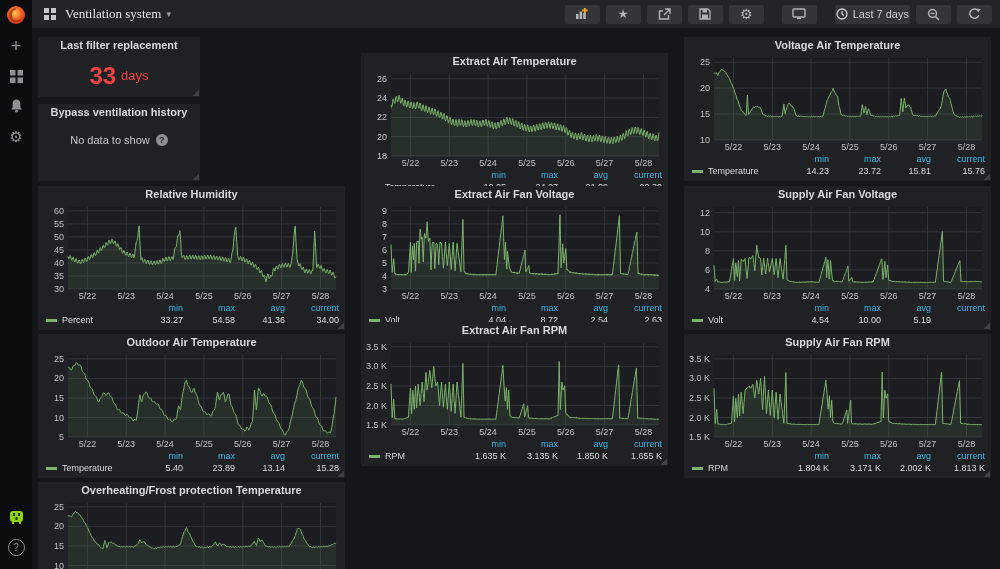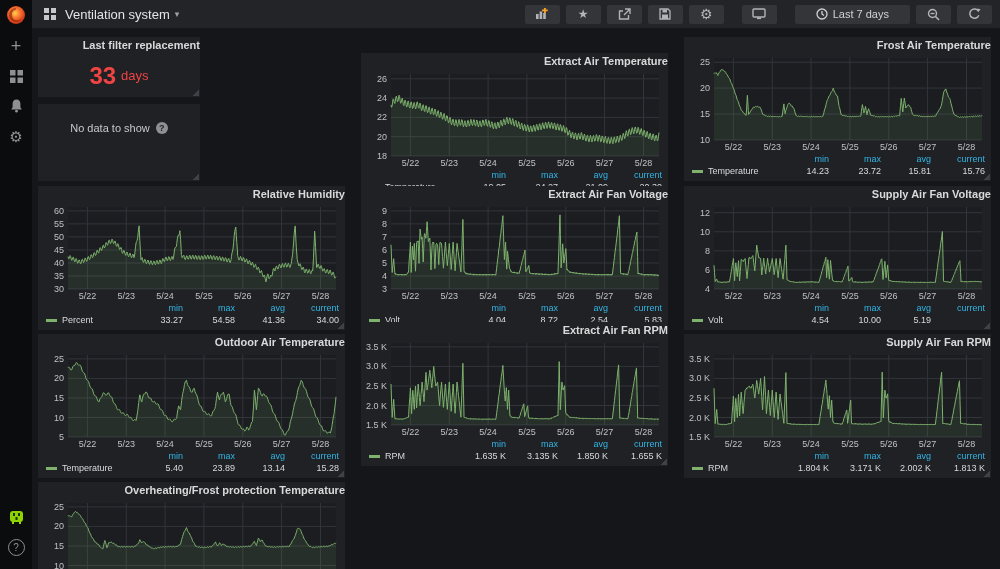--- a/index.html
+++ b/index.html
@@ -11,36 +11,36 @@
   .side-ic{width:32px;height:28px;display:flex;align-items:center;justify-content:center;color:#8e9093;margin-top:2px;cursor:pointer;}
   .side-ic svg{display:block}
   #side-spacer{flex:1}
   .glyph{font-size:15px;line-height:1;color:#8e9093}
   #help-circle{width:15px;height:15px;border:1px solid #8e9093;border-radius:50%;color:#8e9093;font-size:10px;display:flex;align-items:center;justify-content:center;}
 
   
   #navbar{position:absolute;left:32px;top:0;width:968px;height:28px;background:#222427;display:flex;align-items:center;z-index:4;}
   #dash-squares{margin-left:12px;display:grid;grid-template-columns:5px 5px;grid-gap:2px;}
   #dash-squares span{width:5px;height:5px;background:#c7c8c9;display:block}
-  #dash-title{color:#e3e4e6;font-size:13px;margin-left:9px;cursor:pointer;}
+  #dash-title{color:#e3e4e6;font-size:13px;margin-left:9px;cursor:pointer;font-family:Liberation Serif, serif;}
   #title-caret{color:#9fa1a4;font-size:9px;margin-left:5px;cursor:pointer;}
   #nav-spacer{flex:1}
   .navbtn{height:19px;min-width:25px;padding:0 5px;background:#333539;border-radius:2px;margin-left:6px;display:flex;align-items:center;justify-content:center;color:#b2b4b7;cursor:pointer;font-size:11px;}
   .navbtn svg{display:block}
   .nav-gap{width:12px}
-  #timepicker{padding:0 21px}
+  #timepicker{padding:0 1px}
   #timepicker span{margin-left:5px;color:#d0d1d3;font-size:11px;white-space:nowrap}
   #nav-end{width:8px}
   .star-glyph{font-size:12px;line-height:1;color:#b2b4b7}
   .gear-glyph{font-size:14px;line-height:1;color:#b2b4b7}
 
   
   #content{position:absolute;left:32px;top:28px;width:968px;height:541px;overflow:hidden;}
   .panel{position:absolute;background:#1f2124;box-sizing:border-box;}
-  .ptitle{height:17px;line-height:17px;text-align:right;font-size:11px;font-weight:bold;color:#d8d9da;cursor:pointer;white-space:nowrap;overflow:hidden;}
+  .ptitle{height:17px;line-height:17px;text-align:center;font-size:11px;font-weight:bold;color:#d8d9da;cursor:pointer;white-space:nowrap;overflow:hidden;}
   .graphpanel{display:flex;flex-direction:column;}
   .chart{flex:1;margin:0 4px;min-height:0;}
   .legend{height:27px;padding:0 6px 2px 8px;display:grid;grid-template-columns:1fr 50px 52px 50px 54px;grid-template-rows:13px 12px;align-items:center;}
   .lh{font-size:9px;font-weight:normal;color:#33b5e5;text-align:right;cursor:pointer;}
   .lv{font-size:9px;color:#d8d9da;text-align:right;}
   .lkey{display:flex;align-items:center;font-size:9px;color:#d8d9da;cursor:pointer;}
   .dash{width:11px;height:3px;background:#7eb26d;margin-right:5px;flex:0 0 auto;}
   .rhandle{position:absolute;right:1px;bottom:1px;width:8px;height:8px;background:linear-gradient(135deg,transparent 60%,#3e4146 60%);cursor:nwse-resize;}
 
   .statpanel{display:flex;flex-direction:column;align-items:center;}
@@ -185,20 +185,21 @@
     <div class="panel statpanel" style="left:6px;top:9px;width:162px;height:60px;">
       <div class="ptitle" style="width:100%">Last filter replacement</div>
       <div class="statval">
         <span class="big">33</span>
         <span class="unit">days</span>
       </div>
       <div class="rhandle"></div>
     </div>
 
     <div class="panel statpanel" style="left:6px;top:76px;width:162px;height:77px;">
+      <div class="ptitle" style="width:100%">Bypass ventilation history</div>
       <div class="nodata">
         <span>No data to show</span>
         <span class="info-ic">?</span>
       </div>
       <div style="flex:0.6"></div>
       <div class="rhandle"></div>
     </div>
 
     <div class="panel graphpanel" style="left:329px;top:25px;width:307px;height:144px;">
       <div class="ptitle">Extract Air Temperature</div>
@@ -245,21 +246,21 @@
           </span>
         <span class="lv">19.05</span>
         <span class="lv">24.27</span>
         <span class="lv">21.09</span>
         <span class="lv">20.30</span>
       </div>
       <div class="rhandle"></div>
     </div>
 
     <div class="panel graphpanel" style="left:652px;top:9px;width:307px;height:144px;">
-      <div class="ptitle">Frost Air Temperature</div>
+      <div class="ptitle">Voltage Air Temperature</div>
       <div class="chart">
           <svg width="299" height="98" style="display:block">
             <rect x="26" y="4" width="268" height="82" fill="#1b1d20"></rect>
             <line x1="45.4" x2="45.4" y1="4" y2="86" stroke="#32353a" stroke-width="1"></line>
             <text x="45.4" y="96" text-anchor="middle" font-size="9" fill="#c0c1c3" font-family="Liberation Sans, sans-serif">5/22</text>
             <line x1="84.3" x2="84.3" y1="4" y2="86" stroke="#32353a" stroke-width="1"></line>
             <text x="84.3" y="96" text-anchor="middle" font-size="9" fill="#c0c1c3" font-family="Liberation Sans, sans-serif">5/23</text>
             <line x1="123.1" x2="123.1" y1="4" y2="86" stroke="#32353a" stroke-width="1"></line>
             <text x="123.1" y="96" text-anchor="middle" font-size="9" fill="#c0c1c3" font-family="Liberation Sans, sans-serif">5/24</text>
             <line x1="161.9" x2="161.9" y1="4" y2="86" stroke="#32353a" stroke-width="1"></line>
@@ -398,21 +399,21 @@
         <span class="lh">max</span>
         <span class="lh">avg</span>
         <span class="lh">current</span>
         <span class="lkey">
             <span class="dash"></span>
             <span>Volt</span>
           </span>
         <span class="lv">4.04</span>
         <span class="lv">8.72</span>
         <span class="lv">2.54</span>
-        <span class="lv">5.83</span>
+        <span class="lv">2.63</span>
       </div>
       <div class="rhandle"></div>
     </div>
 
     <div class="panel graphpanel" style="left:652px;top:158px;width:307px;height:144px;">
       <div class="ptitle">Supply Air Fan Voltage</div>
       <div class="chart">
           <svg width="299" height="98" style="display:block">
             <rect x="26" y="4" width="268" height="82" fill="#1b1d20"></rect>
             <line x1="45.4" x2="45.4" y1="4" y2="86" stroke="#32353a" stroke-width="1"></line>

